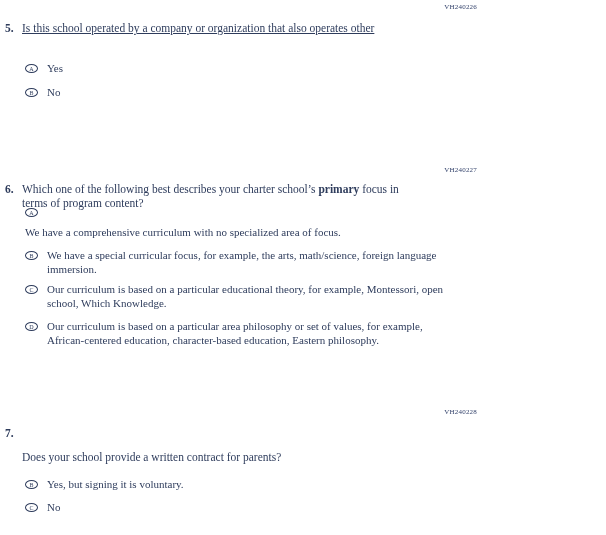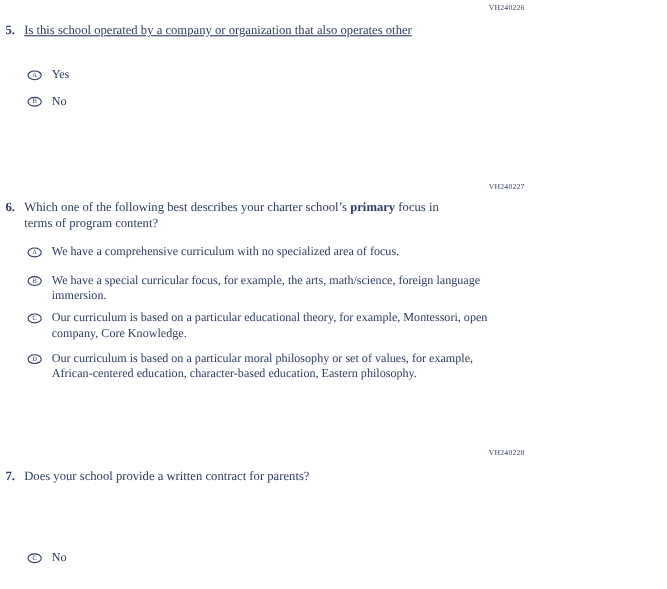--- a/index.html
+++ b/index.html
@@ -61,21 +61,21 @@
 
 <section class="q-section" style="top:160px;height:240px;">
   <div class="code" style="top:6px;">VH240227</div>
   <div class="prompt" style="top:23px;">
     <span class="qnum">6.</span>
     <div class="ptext" style="width:515px;">
       <div class="line"><span>Which one of the following best describes your charter school’s </span><b>primary</b><span> focus in</span></div>
       <div class="line">terms of program content?</div>
     </div>
   </div>
-  <div class="opt" style="top:63px;">
+  <div class="opt" style="top:46px;flex-direction:column;">
     <span class="bubble">
         <span class="blet">A</span>
       </span>
     <div class="otext">
       <div class="line">We have a comprehensive curriculum with no specialized area of focus.</div>
 
     </div>
   </div>
   <div class="opt" style="top:89px;">
     <span class="bubble">
@@ -85,40 +85,49 @@
       <div class="line">We have a special curricular focus, for example, the arts, math/science, foreign language</div>
       <div class="line">immersion.</div>
     </div>
   </div>
   <div class="opt" style="top:123px;">
     <span class="bubble">
         <span class="blet">C</span>
       </span>
     <div class="otext">
       <div class="line">Our curriculum is based on a particular educational theory, for example, Montessori, open</div>
-      <div class="line">company, Core Knowledge.</div>
+      <div class="line">school, Which Knowledge.</div>
     </div>
   </div>
   <div class="opt" style="top:160px;">
     <span class="bubble">
         <span class="blet">D</span>
       </span>
     <div class="otext">
-      <div class="line">Our curriculum is based on a particular moral philosophy or set of values, for example,</div>
+      <div class="line">Our curriculum is based on a particular area philosophy or set of values, for example,</div>
       <div class="line">African-centered education, character-based education, Eastern philosophy.</div>
     </div>
   </div>
 </section>
 
 <section class="q-section" style="top:400px;height:135px;">
   <div class="code" style="top:8px;">VH240228</div>
   <div class="prompt" style="top:27px;">
     <span class="qnum">7.</span>
-    <div class="ptext" style="width:515px;">
+    <div class="ptext" style="width:515px;margin-top:24px;">
       <div class="line"><span>Does your school provide a written contract for parents?</span><span></span></div>
+
+    </div>
+  </div>
+  <div class="opt" style="top:78px;">
+    <span class="bubble">
+        <span class="blet">B</span>
+      </span>
+    <div class="otext">
+      <div class="line">Yes, but signing it is voluntary.</div>
 
     </div>
   </div>
   <div class="opt" style="top:101px;">
     <span class="bubble">
         <span class="blet">C</span>
       </span>
     <div class="otext">
       <div class="line">No</div>
 

